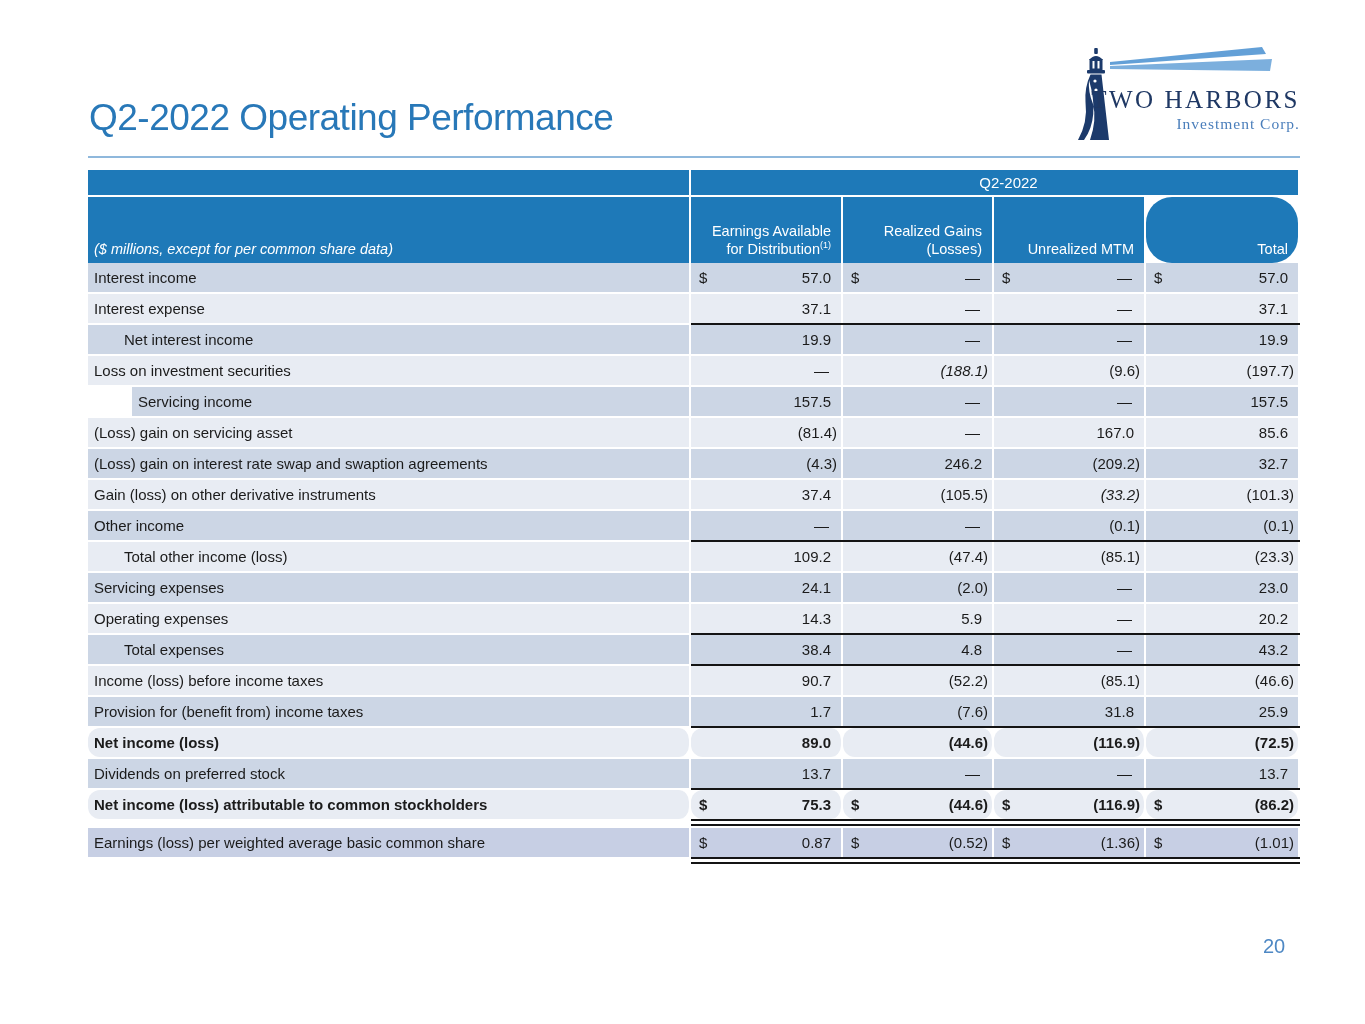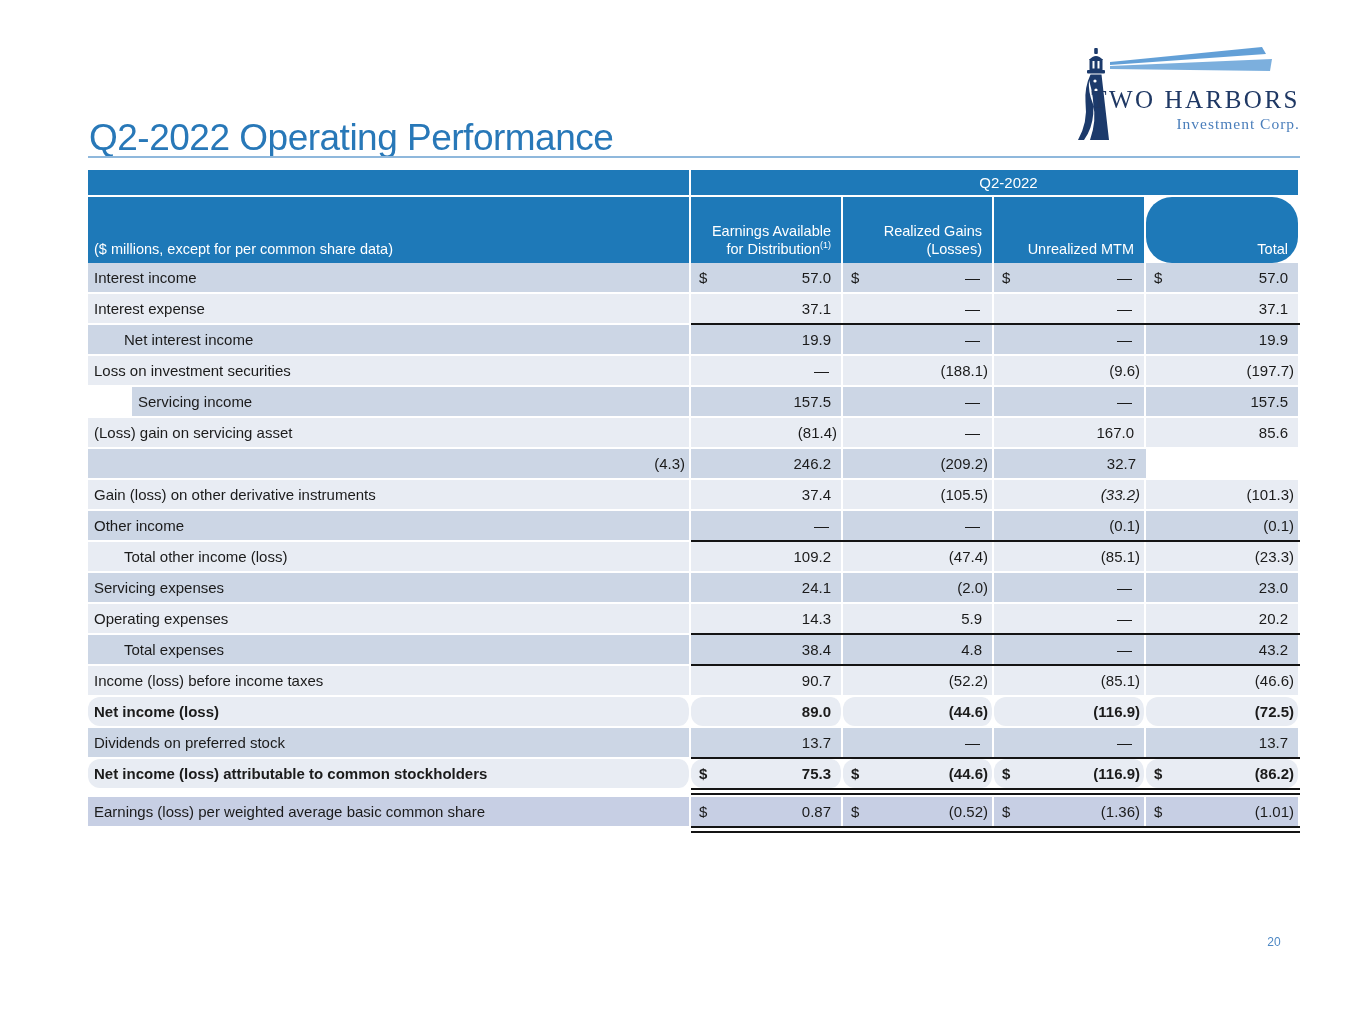--- a/index.html
+++ b/index.html
@@ -16,32 +16,32 @@
     --corp-blue:#4a7ebb;
     --ink:#1b1b1b;
   }
   *{box-sizing:border-box;}
   html,body{margin:0;padding:0;}
   body{
     width:1365px;height:1024px;position:relative;overflow:hidden;
     background:#ffffff;font-family:"Liberation Sans",sans-serif;
   }
   .slide-title{
-    position:absolute;left:89px;top:92px;
+    position:absolute;left:89px;top:72px;
     font-size:37px;font-weight:400;color:var(--title-blue);
     letter-spacing:-0.5px;white-space:nowrap;
   }
   .title-rule{
     position:absolute;left:88px;top:156px;width:1212px;height:2px;
     background:var(--title-rule);
   }
   .logo{position:absolute;left:1066px;top:46px;width:236px;height:96px;}
   .page-number{
     position:absolute;left:1252px;top:935px;width:44px;text-align:center;
-    font-size:12px;color:var(--page-num);
+    font-size:20px;color:var(--page-num);
   }
 
   
   .fin-table{position:absolute;left:88px;top:170px;width:1212px;}
   .thead-top{
     display:grid;grid-template-columns:603px 607px;height:27px;
     border-bottom:2px solid #fff;
   }
   .thead-top .hcell{
     background:var(--header-blue);border-right:2px solid #fff;
@@ -53,21 +53,21 @@
   }
   .thead-main{
     display:grid;grid-template-columns:603px 152px 151px 152px 152px;
     height:66px;
   }
   .thead-main .hcell{
     background:var(--header-blue);border-right:2px solid #fff;
     display:flex;align-items:flex-end;color:#fff;font-size:14.5px;line-height:1.25;
   }
   .thead-main .hcell:last-child{border-right:none;border-radius:26px;}
-  .note-cell{padding:0 10px 5px 6px;}
+  .note-cell{padding:0 10px 5px 6px;font-style:italic;}
   .colhead-cell{justify-content:flex-end;text-align:right;padding:0 10px 5px 6px;}
   .colhead-cell sup{font-size:9px;line-height:0;}
 
   .tbody .trow{
     display:grid;grid-template-columns:603px 152px 151px 152px 152px;
     height:29px;margin-bottom:2px;position:relative;
   }
   .trow.gap-double{margin-bottom:9px;}
   .cell{
     border-right:2px solid #fff;display:flex;align-items:center;
@@ -198,21 +198,21 @@
         </div>
         <div class="cell num-cell" style="background: var(--row-dark);">
           <span>19.9</span>
         </div>
       </div>
       <div class="trow">
         <div class="cell label-cell" style="background: var(--row-light);">Loss on investment securities</div>
         <div class="cell num-cell dash" style="background: var(--row-light);">
           <span>—</span>
         </div>
-        <div class="cell num-cell paren" style="background: var(--row-light);">
+        <div class="cell num-cell paren" style="background: var(--row-light); font-style: italic;">
           <span>(188.1)</span>
         </div>
         <div class="cell num-cell paren" style="background: var(--row-light);">
           <span>(9.6)</span>
         </div>
         <div class="cell num-cell paren" style="background: var(--row-light);">
           <span>(197.7)</span>
         </div>
       </div>
       <div class="trow">
@@ -239,20 +239,21 @@
           <span>—</span>
         </div>
         <div class="cell num-cell" style="background: var(--row-light);">
           <span>167.0</span>
         </div>
         <div class="cell num-cell" style="background: var(--row-light);">
           <span>85.6</span>
         </div>
       </div>
       <div class="trow">
+        <div class="cell label-cell" style="background: var(--row-dark);">(Loss) gain on interest rate swap and swaption agreements</div>
         <div class="cell num-cell paren" style="background: var(--row-dark);">
           <span>(4.3)</span>
         </div>
         <div class="cell num-cell" style="background: var(--row-dark);">
           <span>246.2</span>
         </div>
         <div class="cell num-cell paren" style="background: var(--row-dark);">
           <span>(209.2)</span>
         </div>
         <div class="cell num-cell" style="background: var(--row-dark);">
@@ -357,20 +358,35 @@
         <div class="cell num-cell paren" style="background: var(--row-light);">
           <span>(52.2)</span>
         </div>
         <div class="cell num-cell paren" style="background: var(--row-light);">
           <span>(85.1)</span>
         </div>
         <div class="cell num-cell paren" style="background: var(--row-light);">
           <span>(46.6)</span>
         </div>
       </div>
+      <div class="trow rule-single">
+        <div class="cell label-cell" style="background: var(--row-dark);">Provision for (benefit from) income taxes</div>
+        <div class="cell num-cell" style="background: var(--row-dark);">
+          <span>1.7</span>
+        </div>
+        <div class="cell num-cell paren" style="background: var(--row-dark);">
+          <span>(7.6)</span>
+        </div>
+        <div class="cell num-cell" style="background: var(--row-dark);">
+          <span>31.8</span>
+        </div>
+        <div class="cell num-cell" style="background: var(--row-dark);">
+          <span>25.9</span>
+        </div>
+      </div>
       <div class="trow bold">
         <div class="cell label-cell" style="background: var(--row-light);">Net income (loss)</div>
         <div class="cell num-cell" style="background: var(--row-light);">
           <span>89.0</span>
         </div>
         <div class="cell num-cell paren" style="background: var(--row-light);">
           <span>(44.6)</span>
         </div>
         <div class="cell num-cell paren" style="background: var(--row-light);">
           <span>(116.9)</span>

